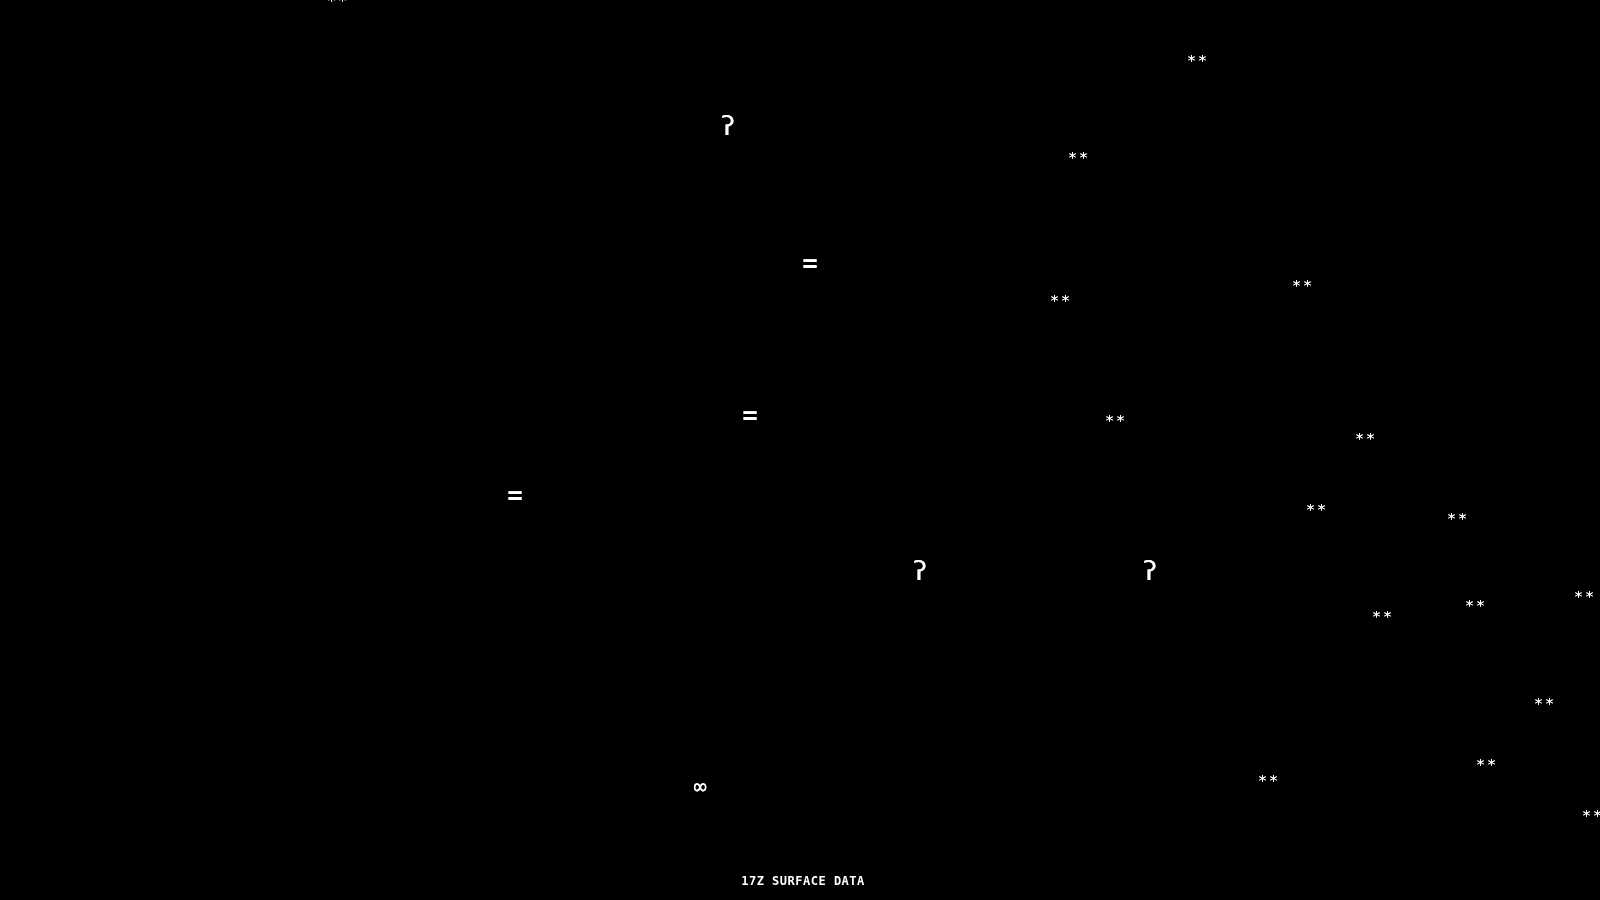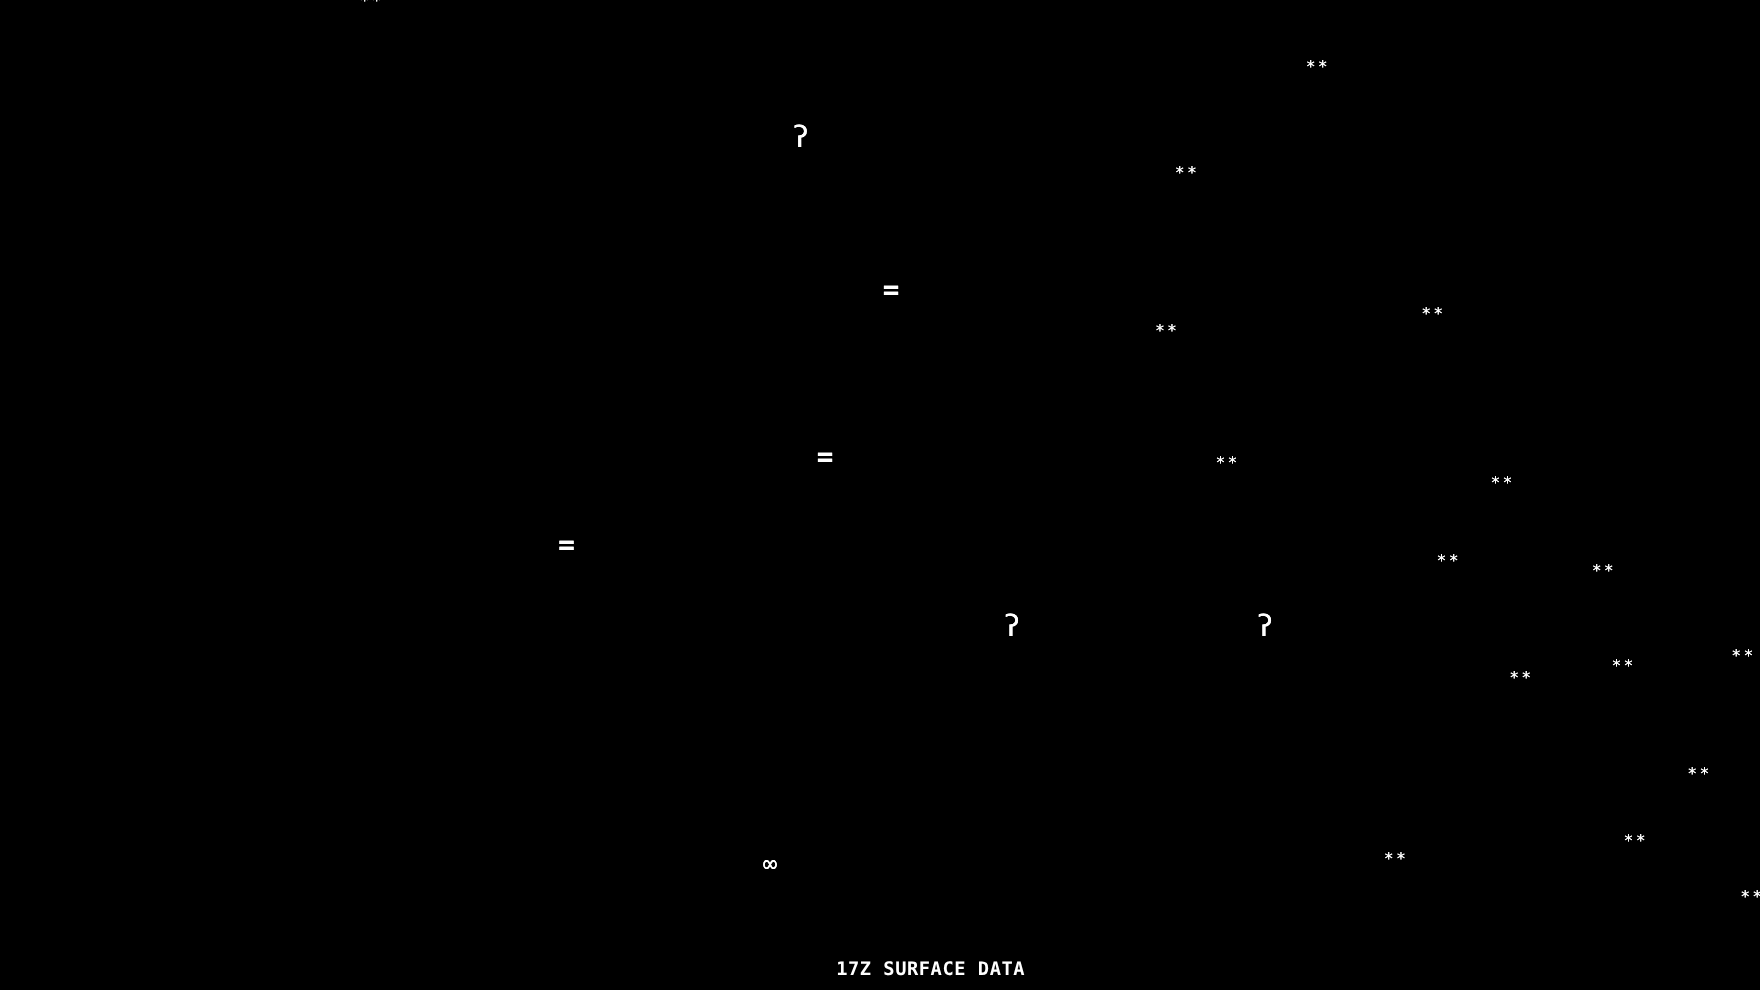--- a/index.html
+++ b/index.html
@@ -35,25 +35,24 @@
     font-size: 27px;
   }
   .sym-haze {
     font-size: 22px;
   }
   .footer-label {
     position: absolute;
     transform: translate(-50%, -50%);
     color: #ffffff;
     font-family: "DejaVu Sans Mono", monospace;
-    font-size: 17px;
+    font-size: 12px;
     font-weight: bold;
     letter-spacing: 0.5px;
     white-space: nowrap;
-    margin-left: 43px;
   }
 </style>
 </head>
 <body style="background: rgb(0, 0, 0);">
 
 <div class="display" style="background: rgb(0, 0, 0);">
   <div>
       <span class="sym sym-snow" style="left: 338px; top: -2px;">∗∗</span>
       <span class="sym sym-snow" style="left: 1198px; top: 58px;">∗∗</span>
       <span class="sym sym-snow" style="left: 1079px; top: 155px;">∗∗</span>

